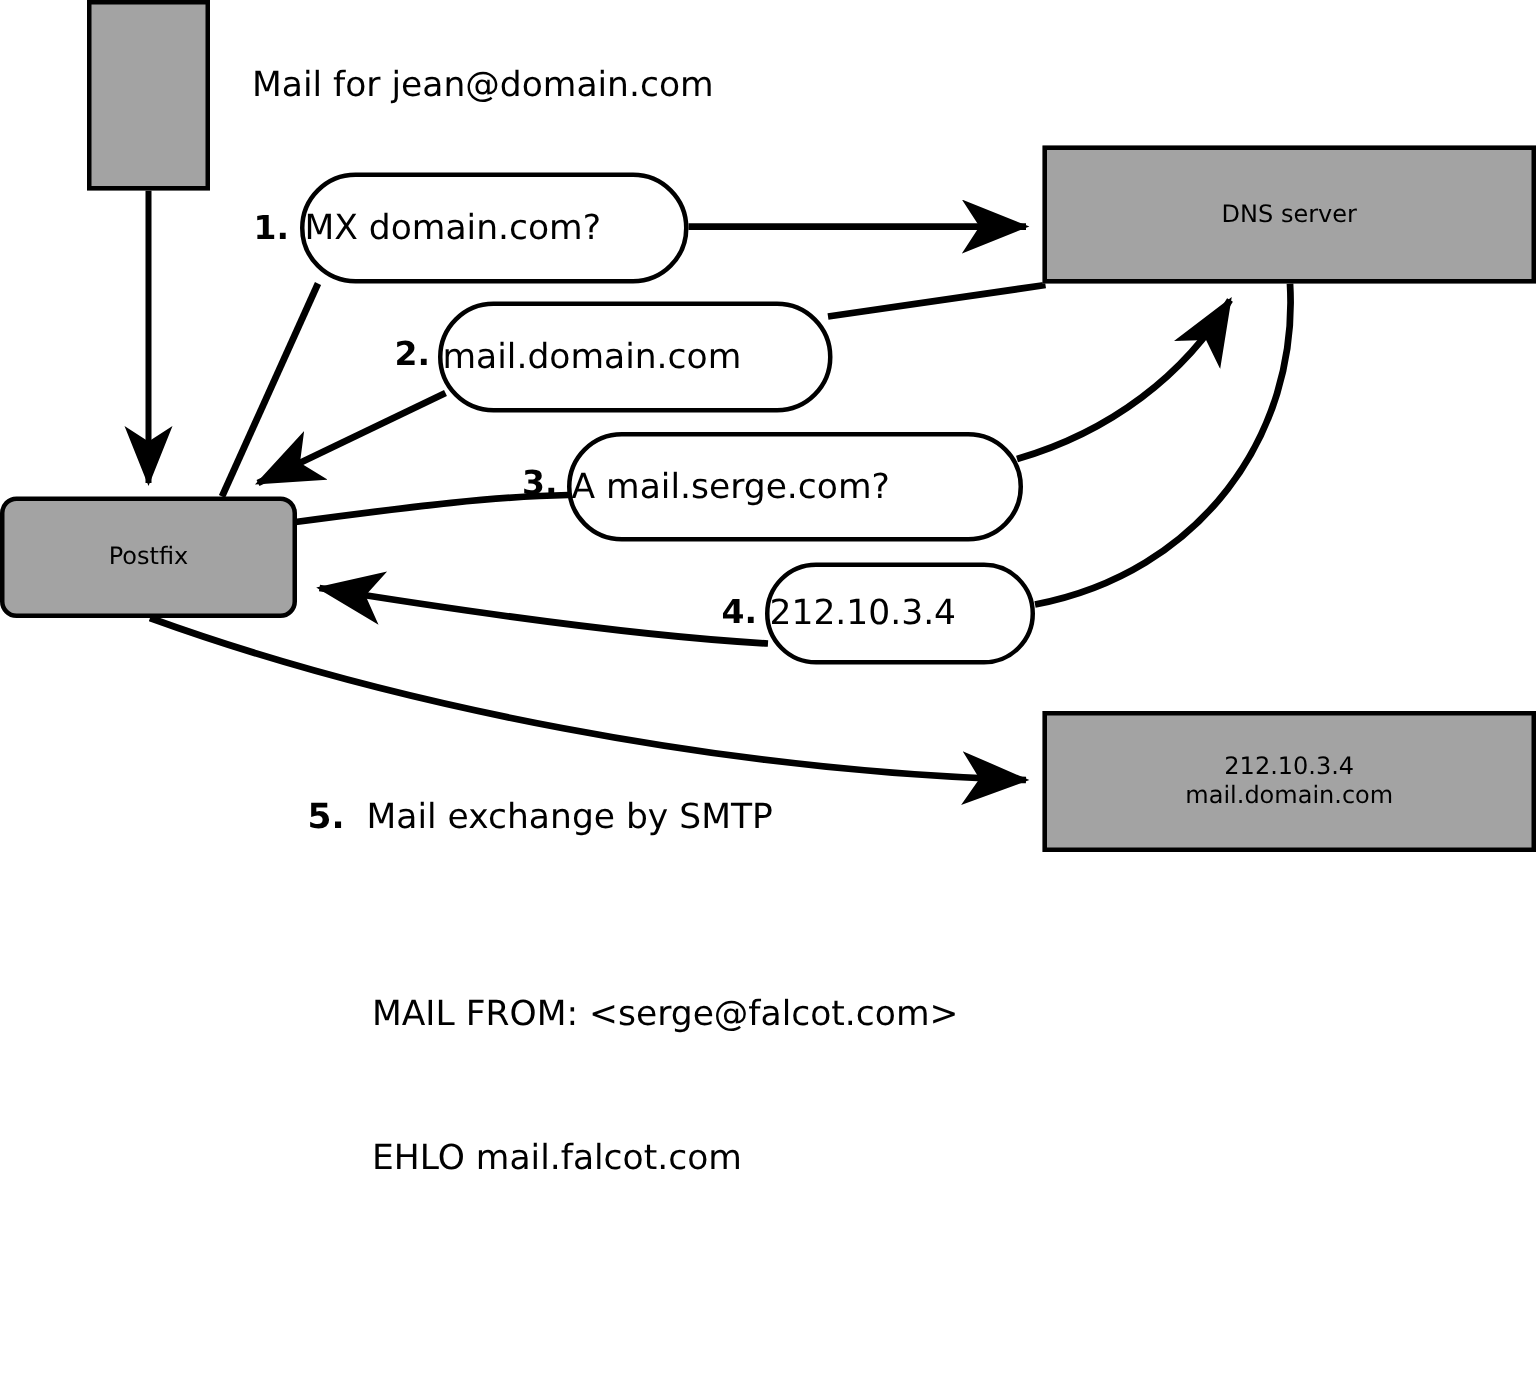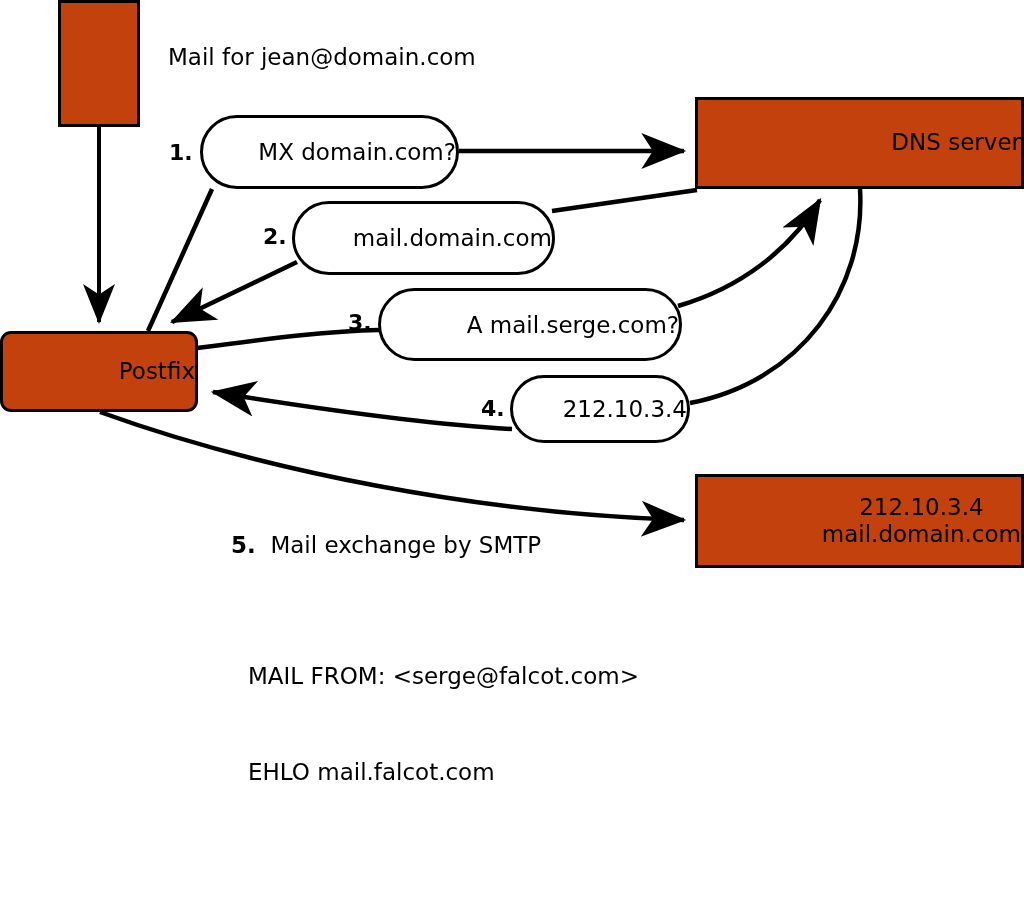--- a/index.html
+++ b/index.html
@@ -23,37 +23,37 @@
     left: 0;
     top: 0;
     width: 1024px;
     height: 919px;
     pointer-events: none;
   }
   .node-box {
     position: absolute;
     box-sizing: border-box;
     border: 3px solid #000000;
-    background: #c2410c;
+    background: #a3a3a3;
     display: flex;
     align-items: center;
-    justify-content: flex-end;
+    justify-content: center;
     text-align: center;
-    font-size: 23px;
+    font-size: 16px;
     line-height: 1.18;
     white-space: pre-line;
   }
   .bubble {
     position: absolute;
     box-sizing: border-box;
     border: 3px solid #000000;
     background: #ffffff;
     display: flex;
     align-items: center;
-    justify-content: flex-end;
+    justify-content: flex-start;
     text-align: center;
     font-size: 23px;
   }
   .step-num {
     position: absolute;
     font-size: 22px;
     font-weight: bold;
     line-height: 1;
     white-space: nowrap;
   }
@@ -148,21 +148,21 @@
   <div class="step-num" style="left:348px; top:312px;">3.</div>
   <div class="bubble" style="left:378px; top:288px; width:304px; height:73px; border-radius:37px;">
     <span>A mail.serge.com?</span>
   </div>
 
   <div class="step-num" style="left:481px; top:398px;">4.</div>
   <div class="bubble" style="left:510px; top:375px; width:180px; height:68px; border-radius:34px;">
     <span>212.10.3.4</span>
   </div>
 
-  <div class="step5-label" style="left:205px; top:534px;margin-left:26px;">
+  <div class="step5-label" style="left:205px; top:534px;">
     <span class="step5-num">5.</span><span>&nbsp;&nbsp;</span><span>Mail exchange by SMTP</span>
   </div>
 
   <div class="transcript" style="left:248px; top:596px;">
     <span class="transcript-line">MAIL FROM: &lt;serge@falcot.com&gt;</span>
     <span class="transcript-line">EHLO mail.falcot.com</span>
     
     
     
     

